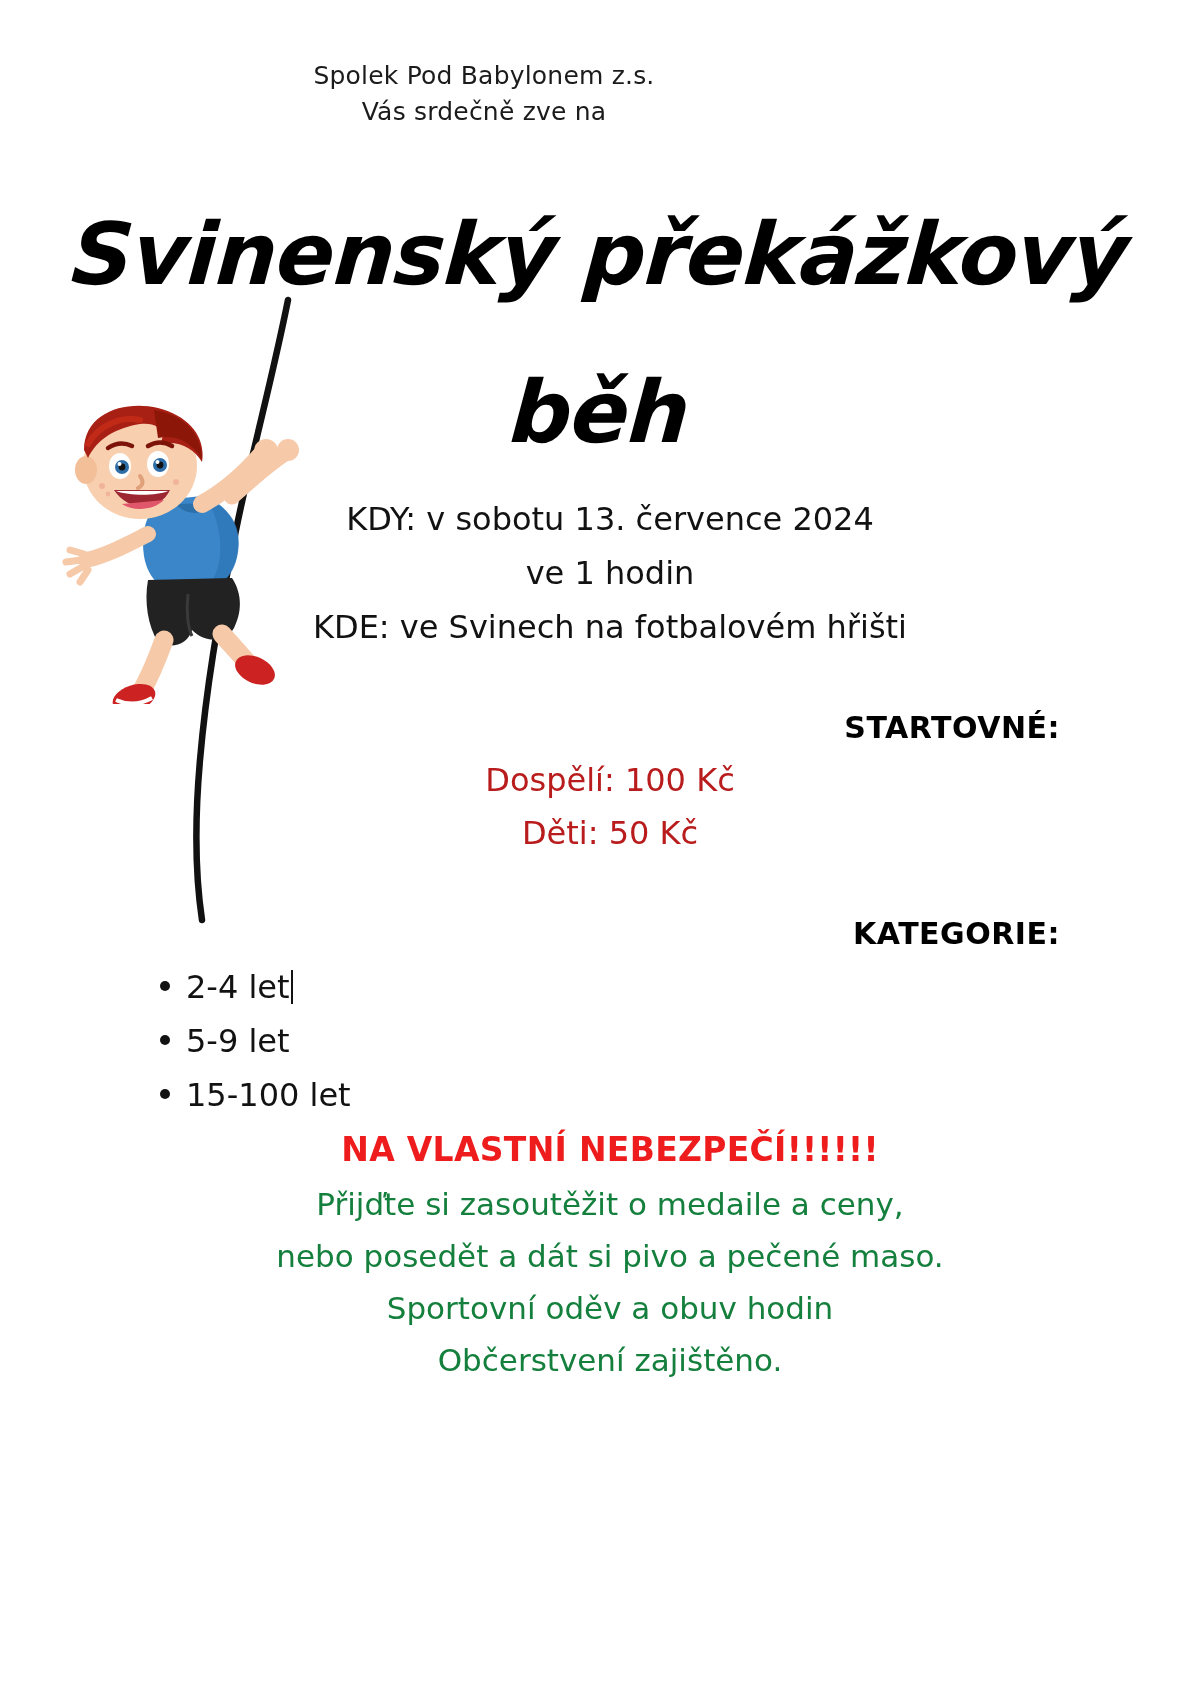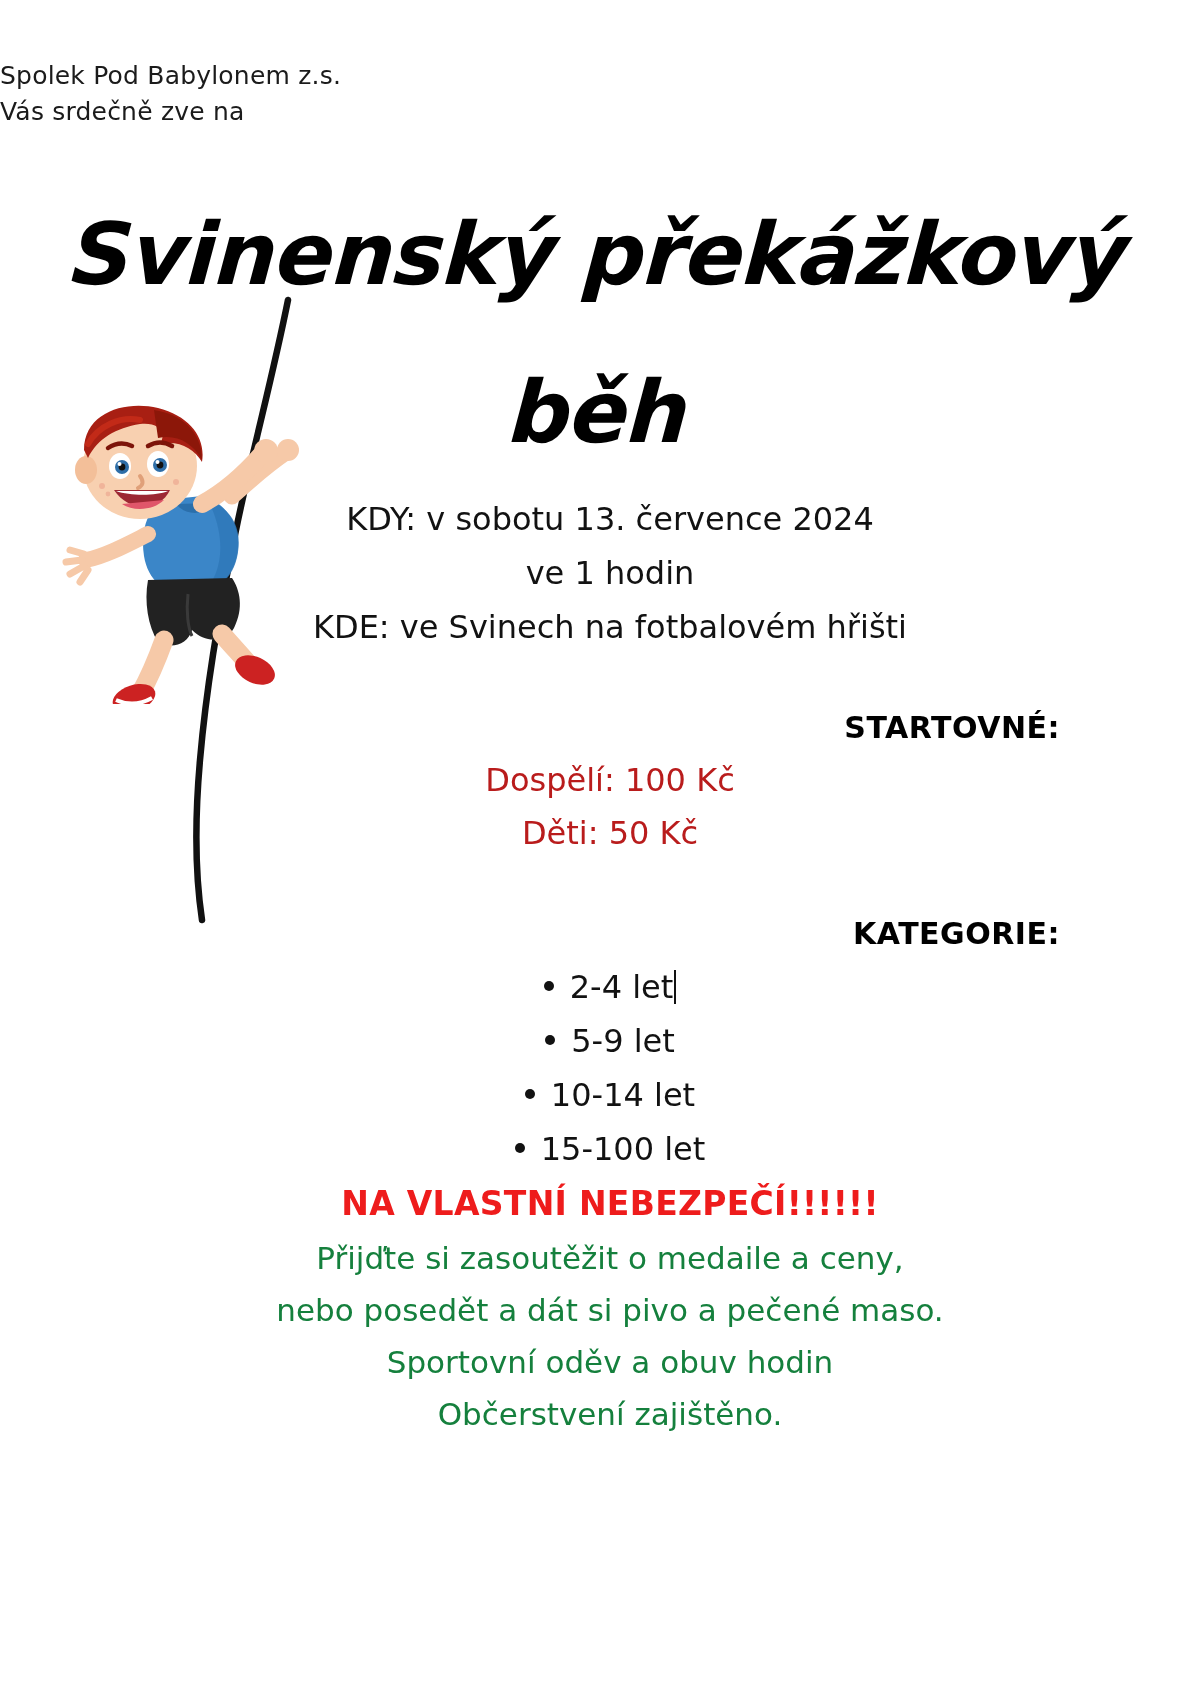--- a/index.html
+++ b/index.html
@@ -22,20 +22,21 @@
     height: 1694px;
     background: #ffffff;
   }
 
   
   .header {
     position: absolute;
     top: 58px;
     left: 0;
     width: 968px;
+    text-align: center;
   }
   .header-line {
     font-family: "DejaVu Sans", sans-serif;
     font-size: 25px;
     line-height: 36px;
     color: #1b1b1b;
     letter-spacing: 0.2px;
   }
 
   
@@ -118,21 +119,21 @@
     list-style: none;
     margin: 0 auto;
     padding: 0;
     width: 100%;
   }
   .cat-item {
     font-family: "DejaVu Sans", sans-serif;
     font-size: 32px;
     line-height: 54px;
     color: #121212;
-    text-align: center;
+    text-align: left;
     white-space: nowrap;
   }
   .cat-item .bullet {
     display: inline-block;
     width: 10px;
     height: 10px;
     border-radius: 50%;
     background: #121212;
     vertical-align: middle;
     margin-right: 16px;
@@ -275,23 +276,20 @@
     <div class="section-head">KATEGORIE:</div>
 
     <ul class="cat-list">
       <li class="cat-item">
         <span class="bullet"></span><span>2-4 let</span><span class="caret"></span>
       </li>
       <li class="cat-item">
         <span class="bullet"></span><span>5-9 let</span>
       </li>
       <li class="cat-item">
-        <span class="bullet"></span><span>10-14 let</span>
-      </li>
-      <li class="cat-item">
         <span class="bullet"></span><span>15-100 let</span>
       </li>
     </ul>
 
     <div class="warning" style="color:#ee1c1c">NA VLASTNÍ NEBEZPEČÍ!!!!!!</div>
 
     <div class="outro-line">Přijďte si zasoutěžit o medaile a ceny,</div>
     <div class="outro-line">nebo posedět a dát si pivo a pečené maso.</div>
     <div class="outro-line">Sportovní oděv a obuv hodin</div>
     <div class="outro-line">Občerstvení zajištěno.</div>

